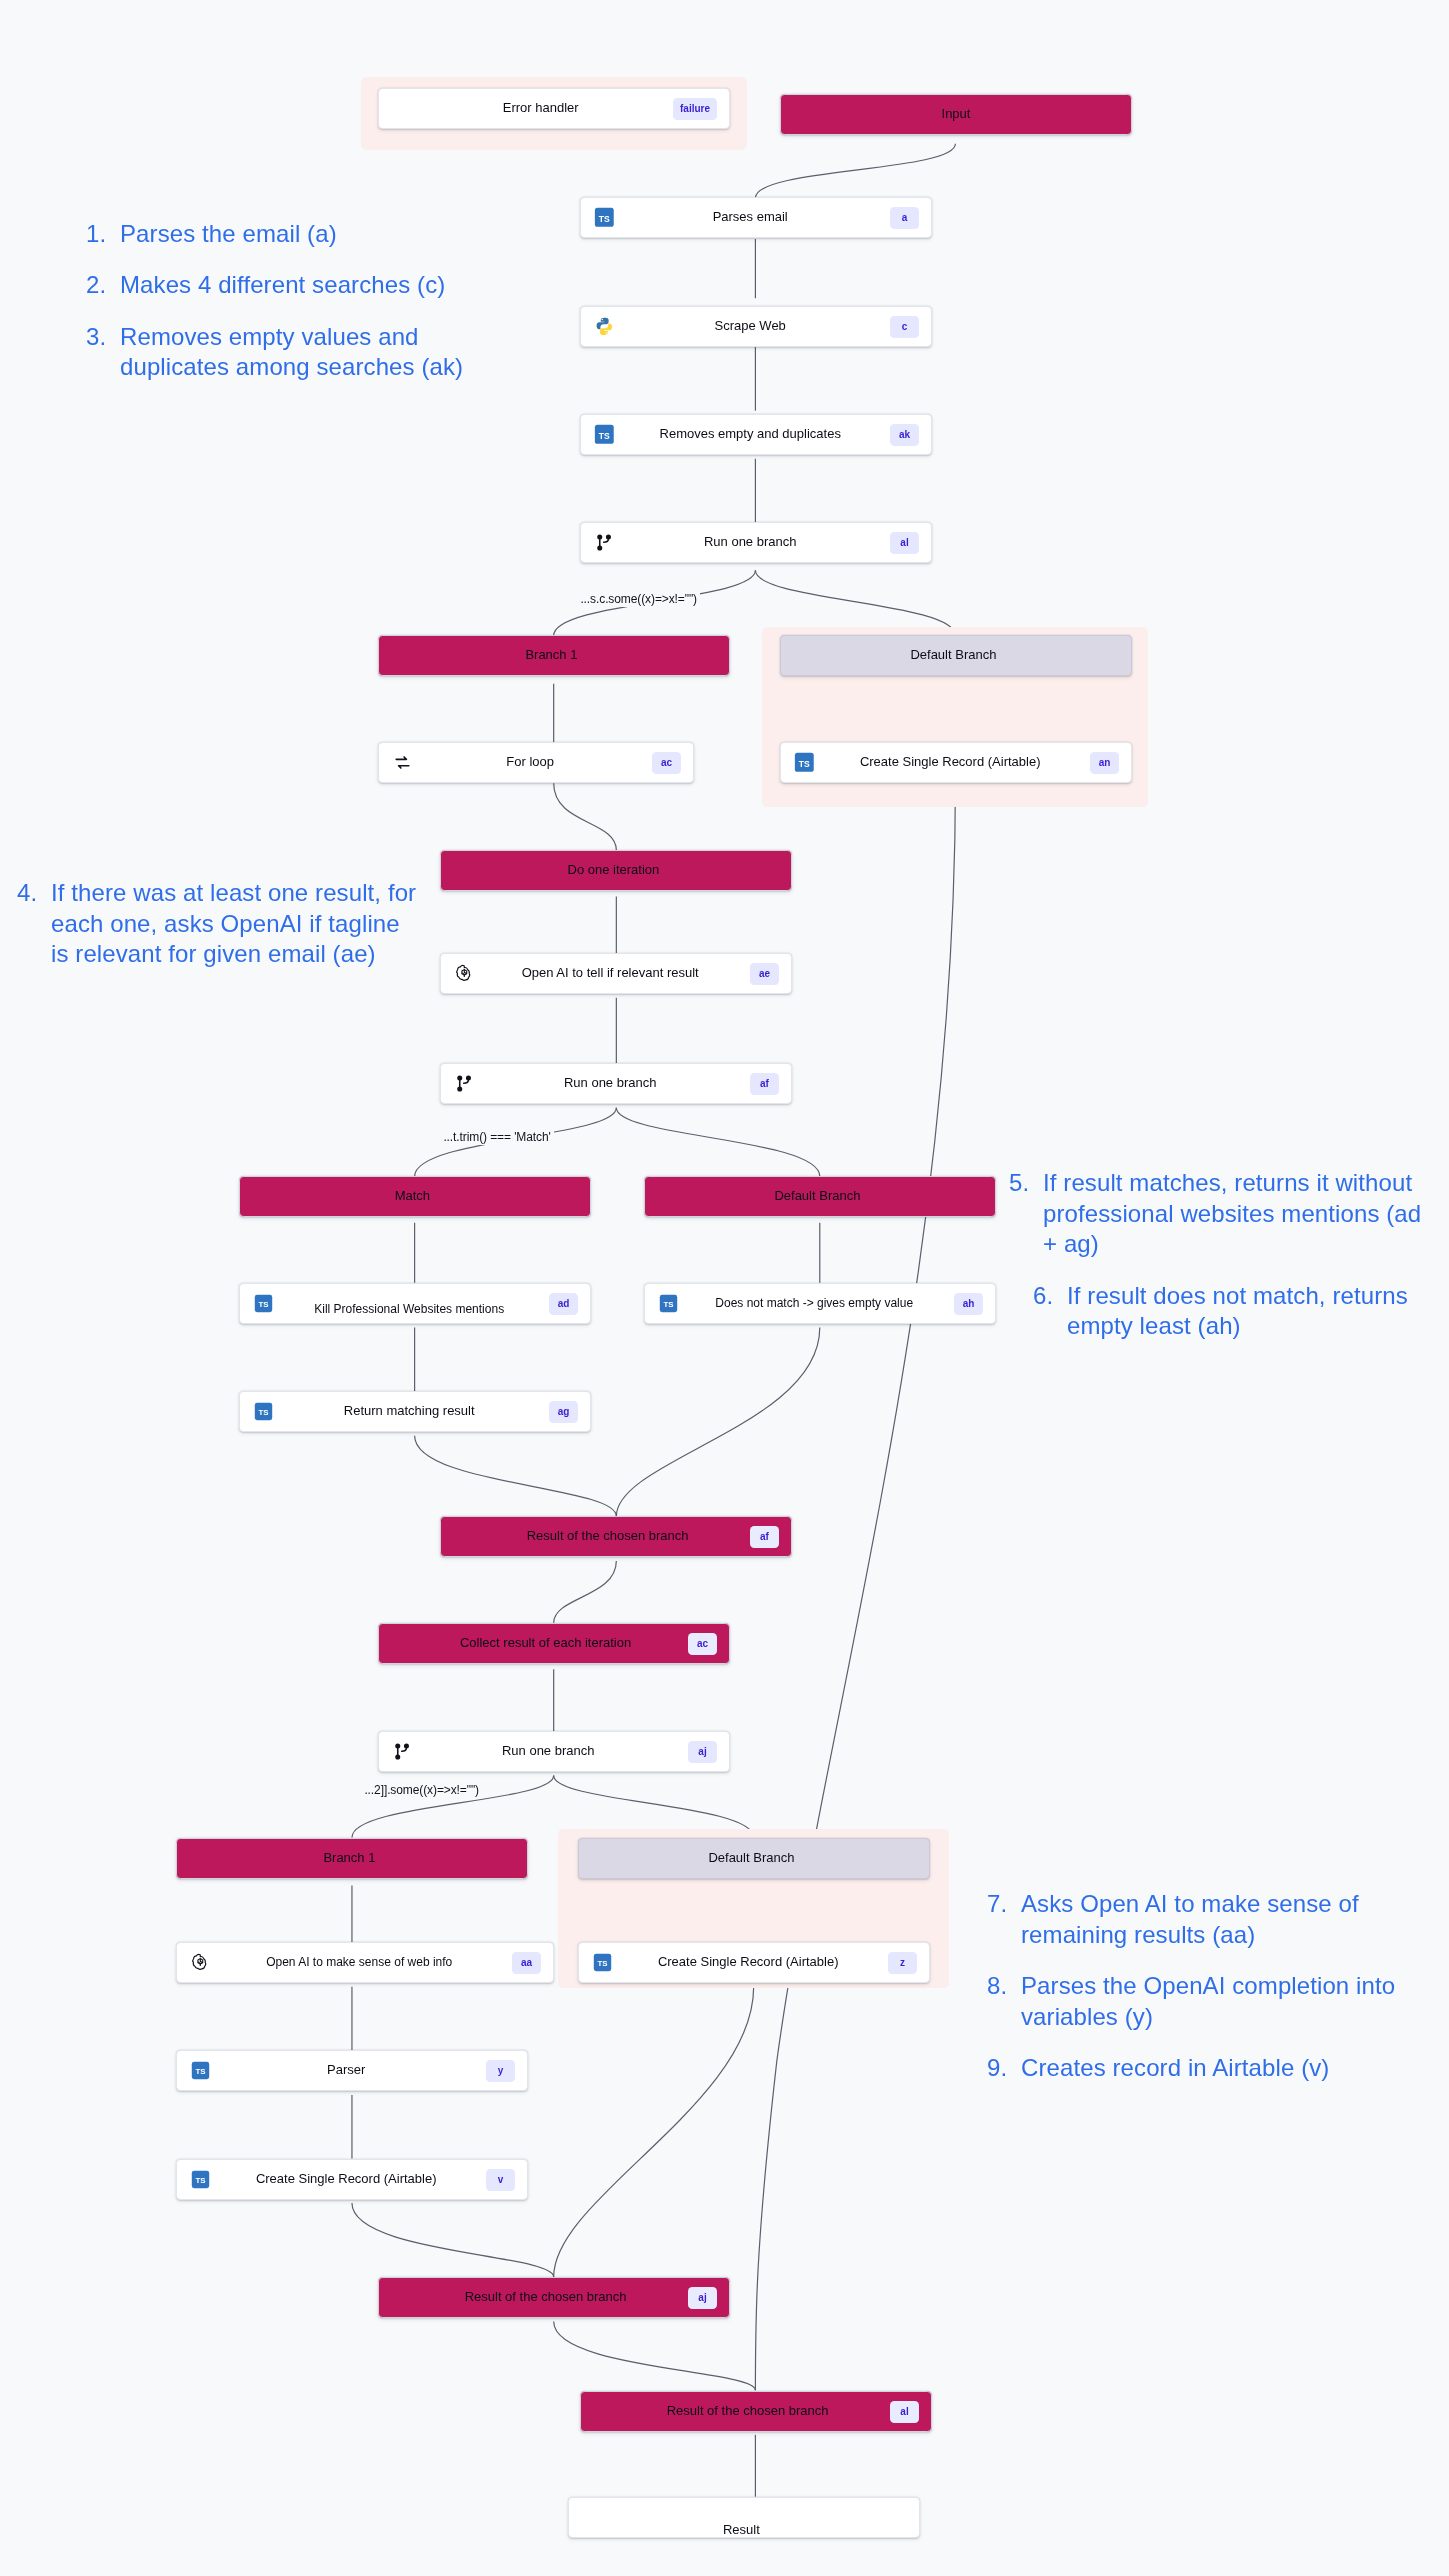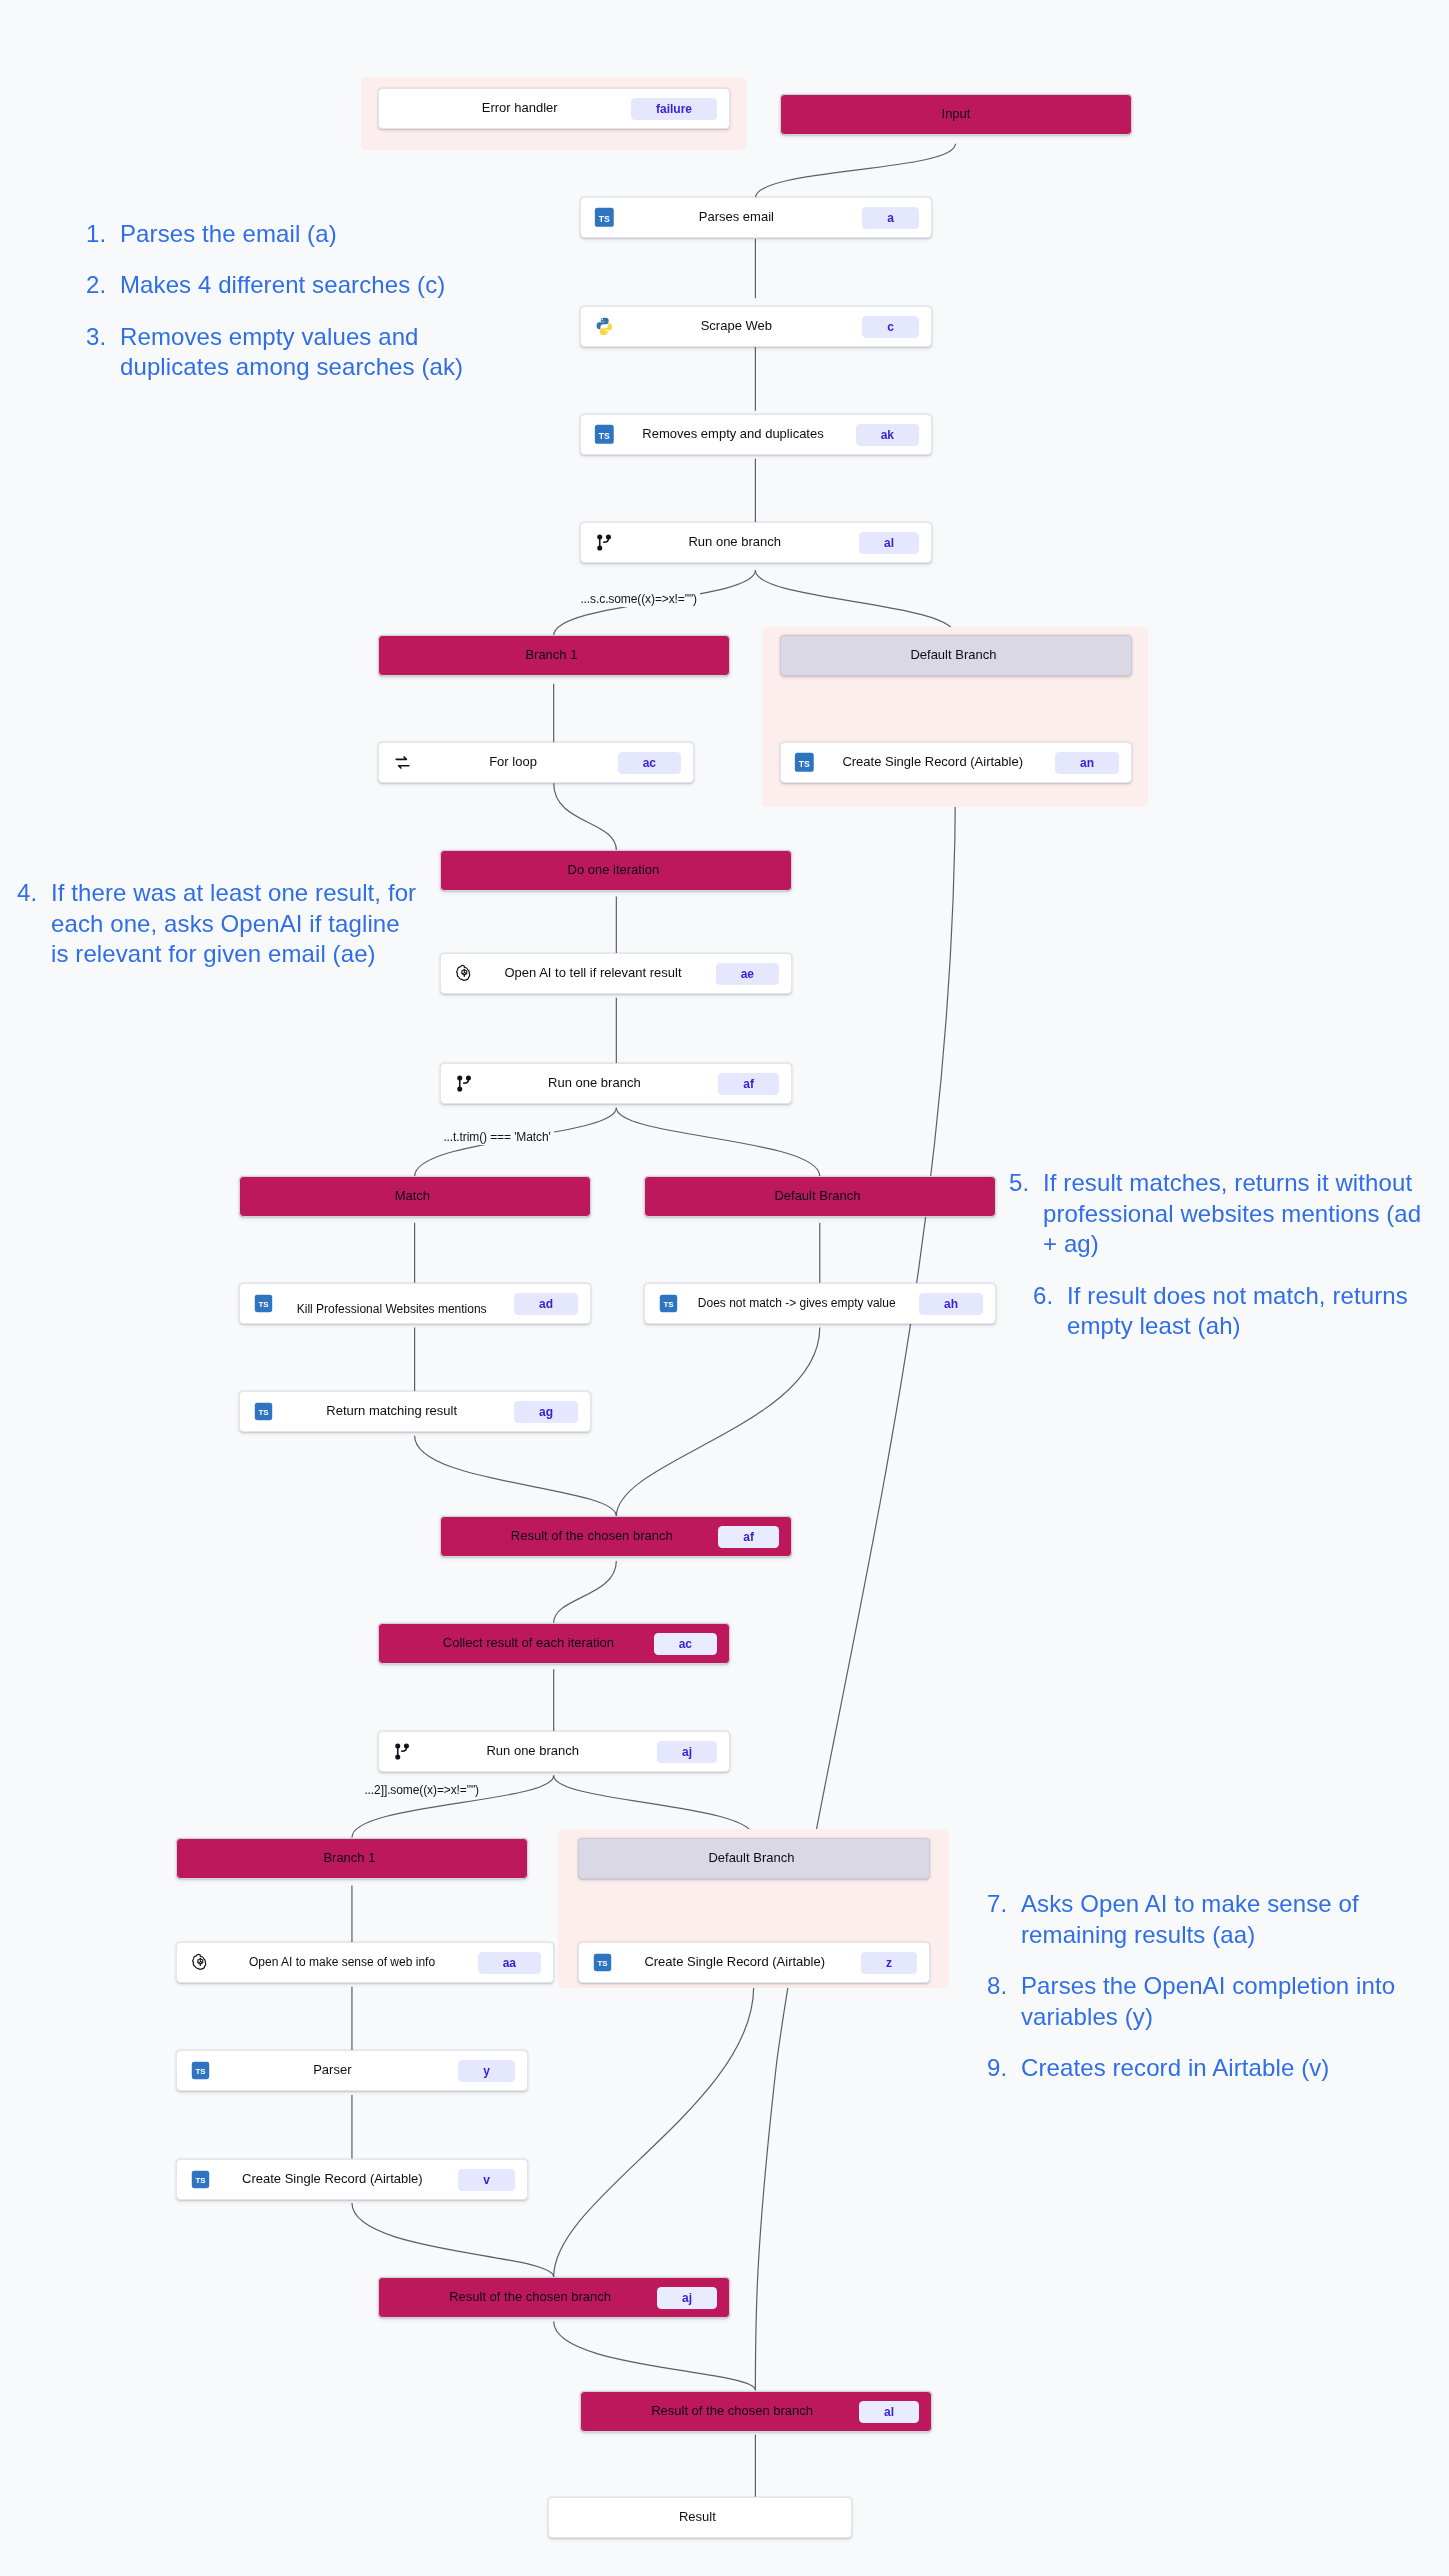--- a/index.html
+++ b/index.html
@@ -27,23 +27,23 @@
     display:flex;align-items:center;justify-content:center;
   }
   .node .title{
     flex:1 1 auto;text-align:center;white-space:nowrap;
     line-height:1.1;padding:0 5.2px;
   }
   .node .badge{
     flex:0 0 auto;margin-right:12px;margin-left:6.9px;
     min-width:29px;height:22px;border-radius:4.3px;
     background:#e5e7ff;color:#3b1fd0;
-    font-size:12px;font-weight:bold;
+    font-size:10px;font-weight:bold;
     display:flex;align-items:center;justify-content:center;
-    padding:0 25px;box-sizing:border-box;
+    padding:0 7px;box-sizing:border-box;
   }
   .node .spacer{width:26px;margin-left:10.3px;flex:0 0 26px;}
   .node.noicon .title{padding-left:0;}
 
   
   .node.gray{
     background:#be185d;border:0.9px solid #ccd5de;
     box-shadow:0 0.9px 1.7px rgba(20,25,40,.16), 0 1.7px 5.2px rgba(20,25,40,.07);
   }
   .node.gray .badge{background:#e9ecff;}
@@ -416,21 +416,21 @@
     <span class="title">Result of the chosen branch</span>
     <span class="badge">aj</span>
   </div>
 
   <div class="node gray noicon" style="left:580px;top:2391px;width:352px;">
     <span class="spacer"></span>
     <span class="title">Result of the chosen branch</span>
     <span class="badge">al</span>
   </div>
 
-  <div class="node plain noicon" style="left:548px;top:2497px;width:304px;">
+  <div class="node plain noicon" style="left:568px;top:2497px;width:352px;align-items:flex-end;">
     <span class="spacer"></span>
     <span class="title">Result</span>
     <span class="spacer"></span>
   </div>
 
   <div class="annot" style="left:86px;top:219px;width:447px;">
     <div class="li">
       <span class="num">1.</span>
       <span class="txt">Parses the email (a)</span>
     </div>

